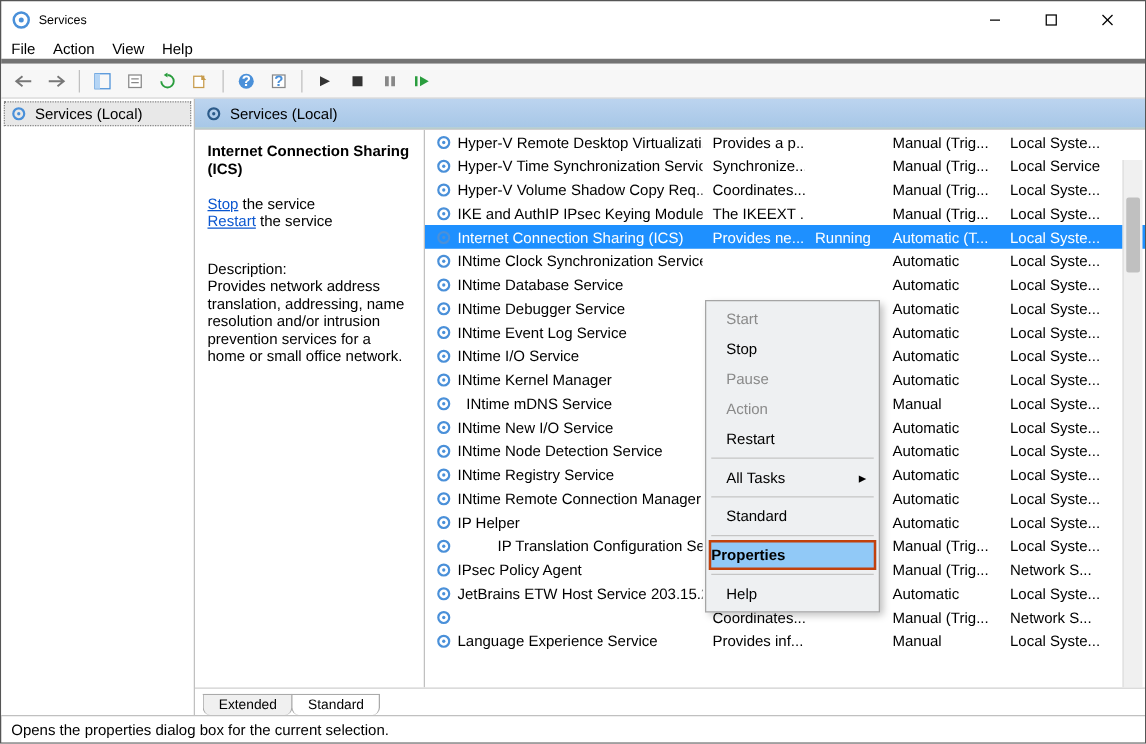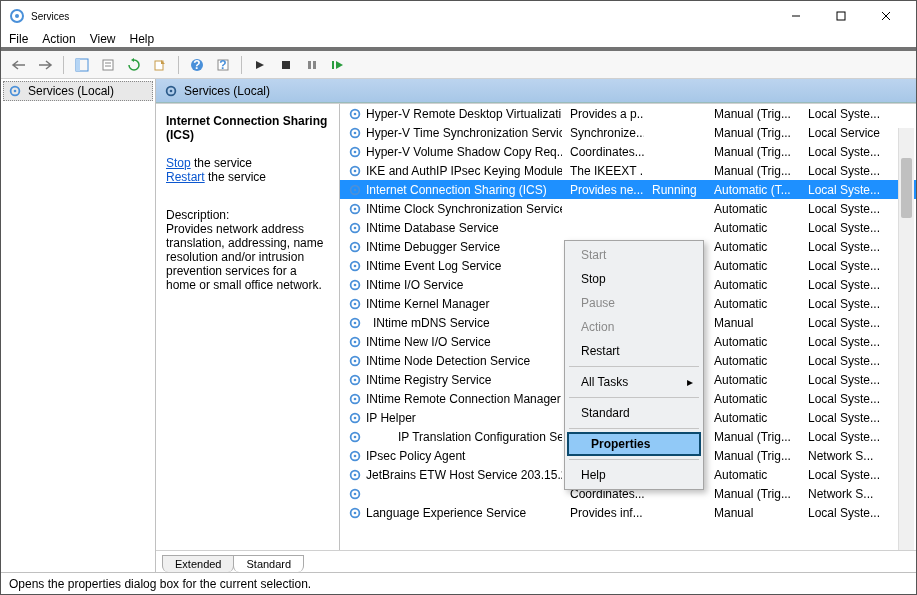--- a/index.html
+++ b/index.html
@@ -31,21 +31,21 @@
 .col.sort::after { content: ""; position: absolute; top: 2px; left: 50%; transform: translateX(-50%); width: 0; height: 0; border-left: 4px solid transparent; border-right: 4px solid transparent; border-bottom: 5px solid #666; }
 .rows { overflow: hidden; }
 .row { display: flex; align-items: center; height: 19px; }
 .row.sel .cell:first-child { color: #fff; }
 .row.sel { background: #1e90ff; color: #fff; }
 .cell { padding: 0 8px; white-space: nowrap; overflow: hidden; text-overflow: ellipsis; display: flex; align-items: center; gap: 4px; }
 .svc-icon { width: 14px; height: 14px; flex-shrink: 0; }
 .ctxmenu { position: absolute; left: 224px; top: 136px; width: 140px; background: #eef0f2; border: 1px solid #a5a5a5; box-shadow: 3px 3px 6px rgba(0,0,0,.25); padding: 2px; z-index: 10; }
 .ctxitem { padding: 5px 14px; cursor: pointer; position: relative; }
 .ctxitem.disabled { color: #8a8a8a; cursor: default; }
-.ctxitem.sel { background: #91c9f7; border: 2px solid #0c4a6e; padding: 3px 22px; font-weight: bold; }
+.ctxitem.sel { background: #91c9f7; border: 2px solid #c2410c; padding: 3px 0; font-weight: bold; }
 .ctxsep { height: 1px; background: #c5c5c5; margin: 3px 2px; }
 .ctxitem .sub { position: absolute; right: 8px; top: 50%; transform: translateY(-50%); }
 .tabs { height: 22px; display: flex; align-items: flex-end; padding-left: 6px; border-top: 1px solid #d0d0d0; background: #fff; }
 .tab { border: 1px solid #aaa; border-bottom: none; border-radius: 0 0 6px 6px; padding: 2px 12px; margin-right: -1px; background: #fff; cursor: pointer; font-size: 11px; }
 .tab.back { background: #f0f0f0; }
 .statusbar { height: 22px; border-top: 1px solid #c0c0c0; padding: 3px 8px; font-size: 12px; display: flex; align-items: center; }
 .gear-svg { width: 14px; height: 14px; }
 .scrollhint { position: absolute; right: 2px; top: 24px; bottom: 0; width: 16px; background: #f0f0f0; border-left: 1px solid #ddd; }
 .scrollhint .thumb { position: absolute; left: 2px; right: 2px; top: 30px; height: 60px; background: #c0c0c0; border-radius: 2px; }
 </style>

